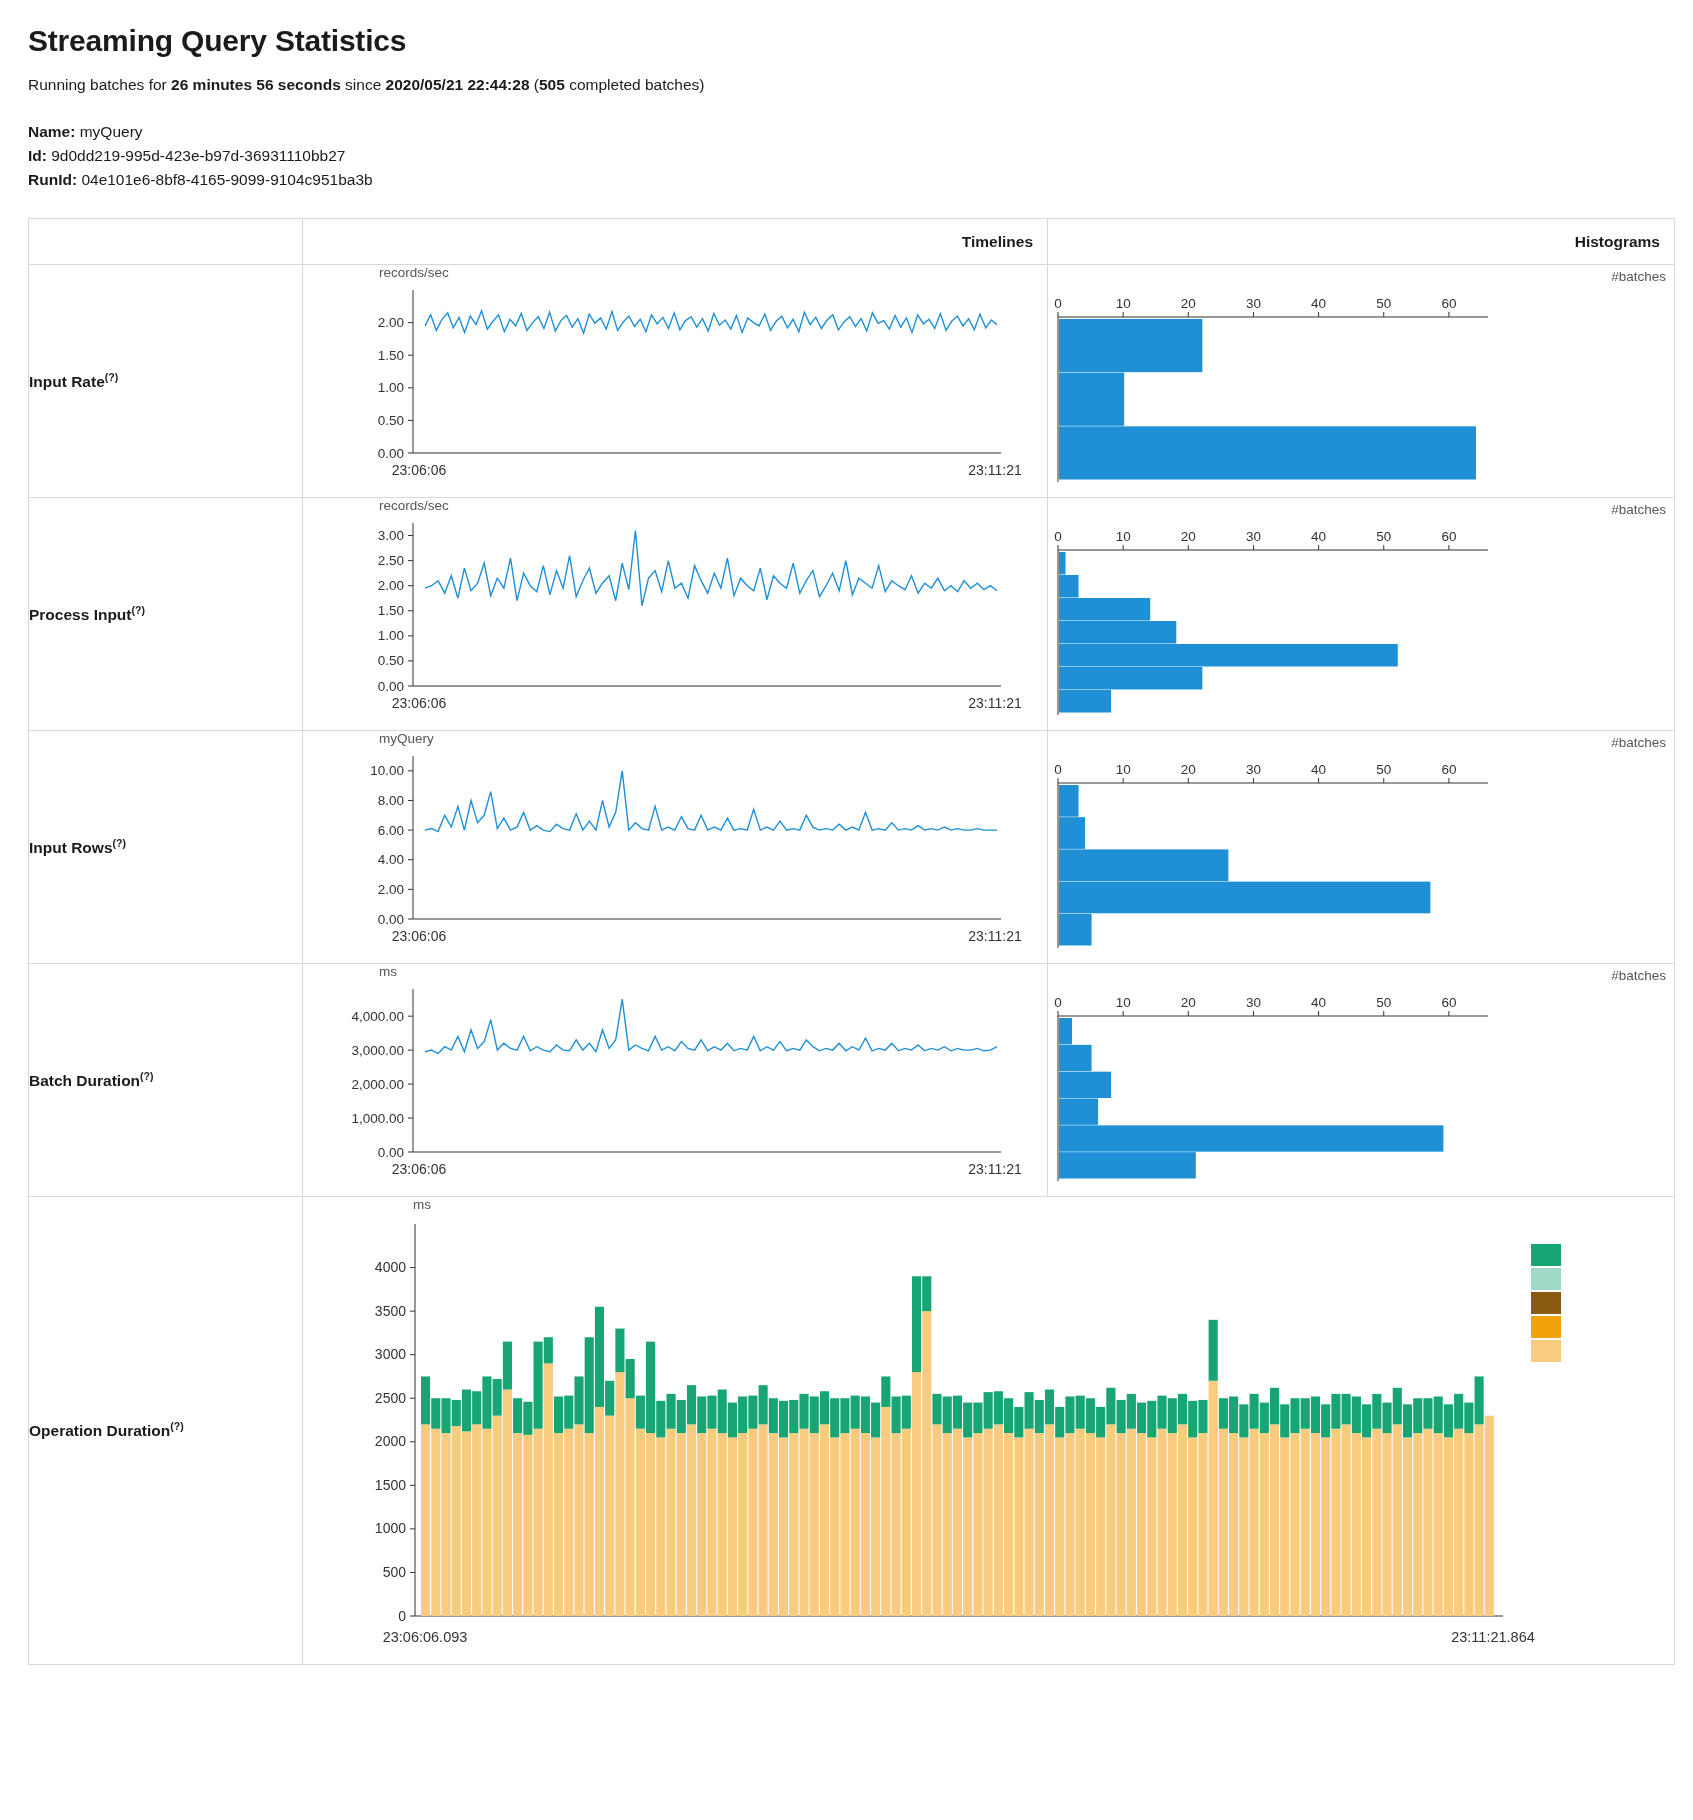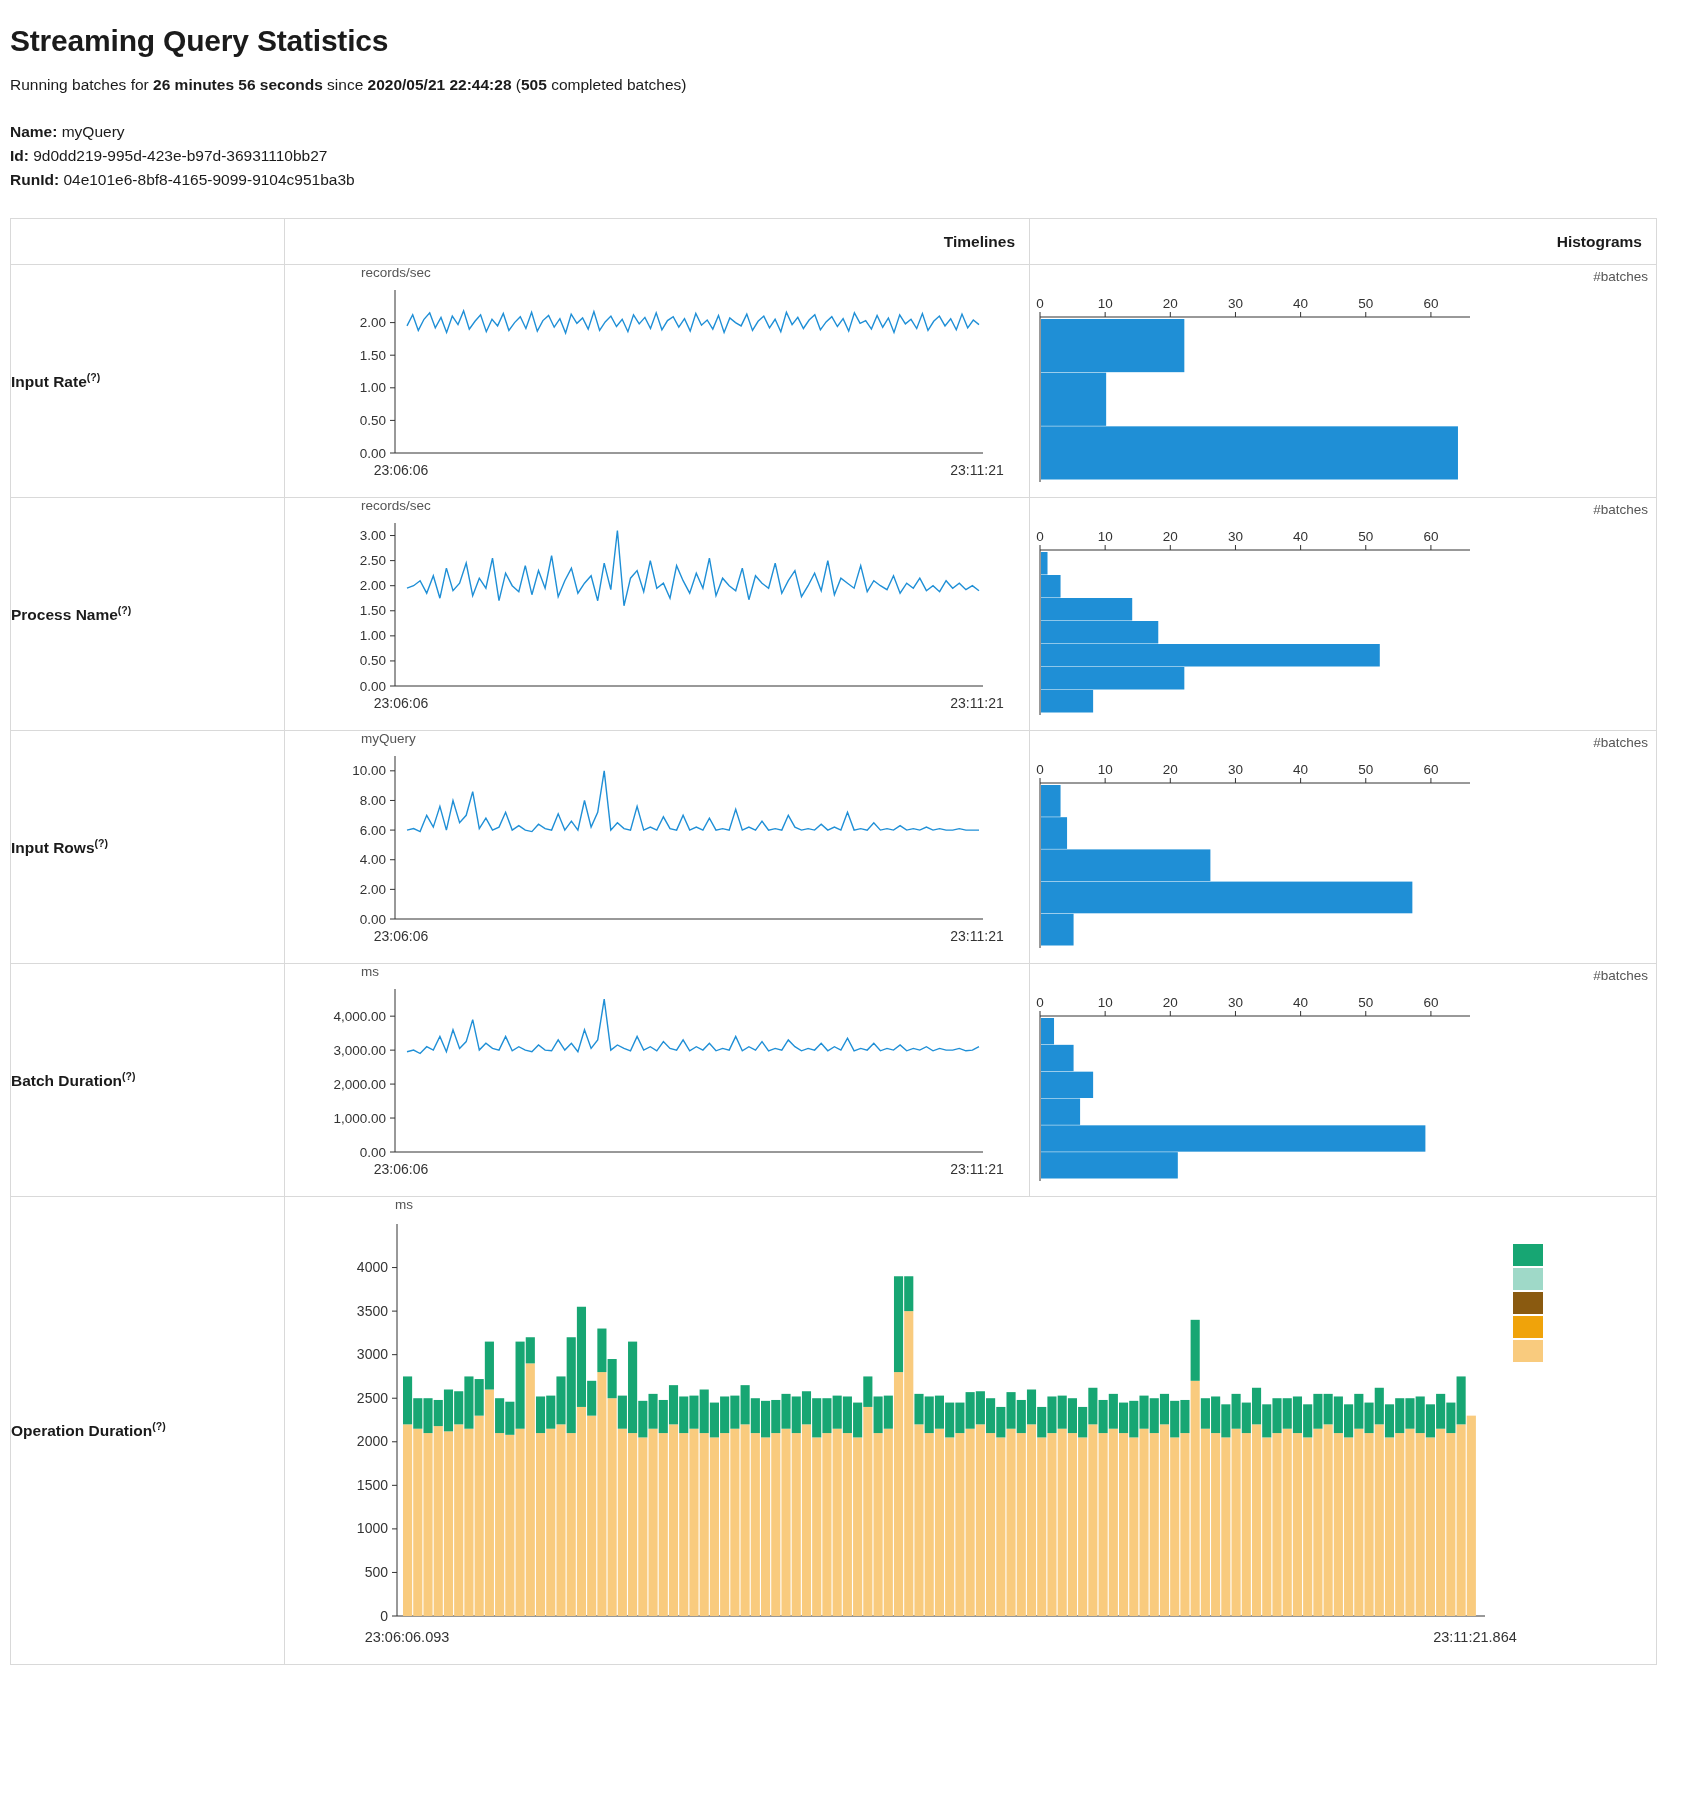--- a/index.html
+++ b/index.html
@@ -3,21 +3,21 @@
 <meta charset="utf-8">
 <style>
   * { box-sizing: border-box; }
   html, body {
     margin: 0; padding: 0;
     background: #ffffff;
     font-family: "Liberation Sans", sans-serif;
     color: #1b1b1b;
   }
   body { width: 1693px; min-height: 1820px; }
-  .page { padding: 18px 22px 30px 10px; }
+  .page { padding: 18px 22px 30px 28px; }
 
   h1.title {
     font-size: 30px;
     font-weight: bold;
     margin: 6px 0 18px 0;
     letter-spacing: -0.2px;
   }
   .subtitle {
     font-size: 15.5px;
     margin: 0 0 26px 0;
@@ -163,21 +163,21 @@
               <rect x="11" y="32" width="143.33333333333331" height="53.166666666666664" fill="#1f8fd6"></rect>
               <rect x="11" y="85.66666666666666" width="65.15151515151516" height="53.166666666666664" fill="#1f8fd6"></rect>
               <rect x="11" y="139.33333333333331" width="416.969696969697" height="53.166666666666664" fill="#1f8fd6"></rect>
             </svg>
           <span class="bh-label" style="position:absolute;right:8px;top:4px;font-size:13.5px;color:#555;">#batches</span>
         </td>
       </tr>
 
       <tr>
         <td class="rowlabel">
-          <span>Process Name</span><sup class="q">(?)</sup>
+          <span>Process Input</span><sup class="q">(?)</sup>
         </td>
         <td class="cellpad">
           <span class="unit">records/sec</span>
           <svg id="svg-tl-2" width="720" height="215">
               <line x1="110" y1="8" x2="110" y2="171" stroke="#333" stroke-width="1"></line>
               <line x1="110" y1="171" x2="698" y2="171" stroke="#333" stroke-width="1"></line>
               <line x1="105" y1="171" x2="110" y2="171" stroke="#333" stroke-width="1"></line>
               <text x="101" y="175.5" font-size="13.5" font-family="&quot;Liberation Sans&quot;, sans-serif" fill="#333" text-anchor="end">0.00</text>
               <line x1="105" y1="145.92307692307693" x2="110" y2="145.92307692307693" stroke="#333" stroke-width="1"></line>
               <text x="101" y="150.42307692307693" font-size="13.5" font-family="&quot;Liberation Sans&quot;, sans-serif" fill="#333" text-anchor="end">0.50</text>

